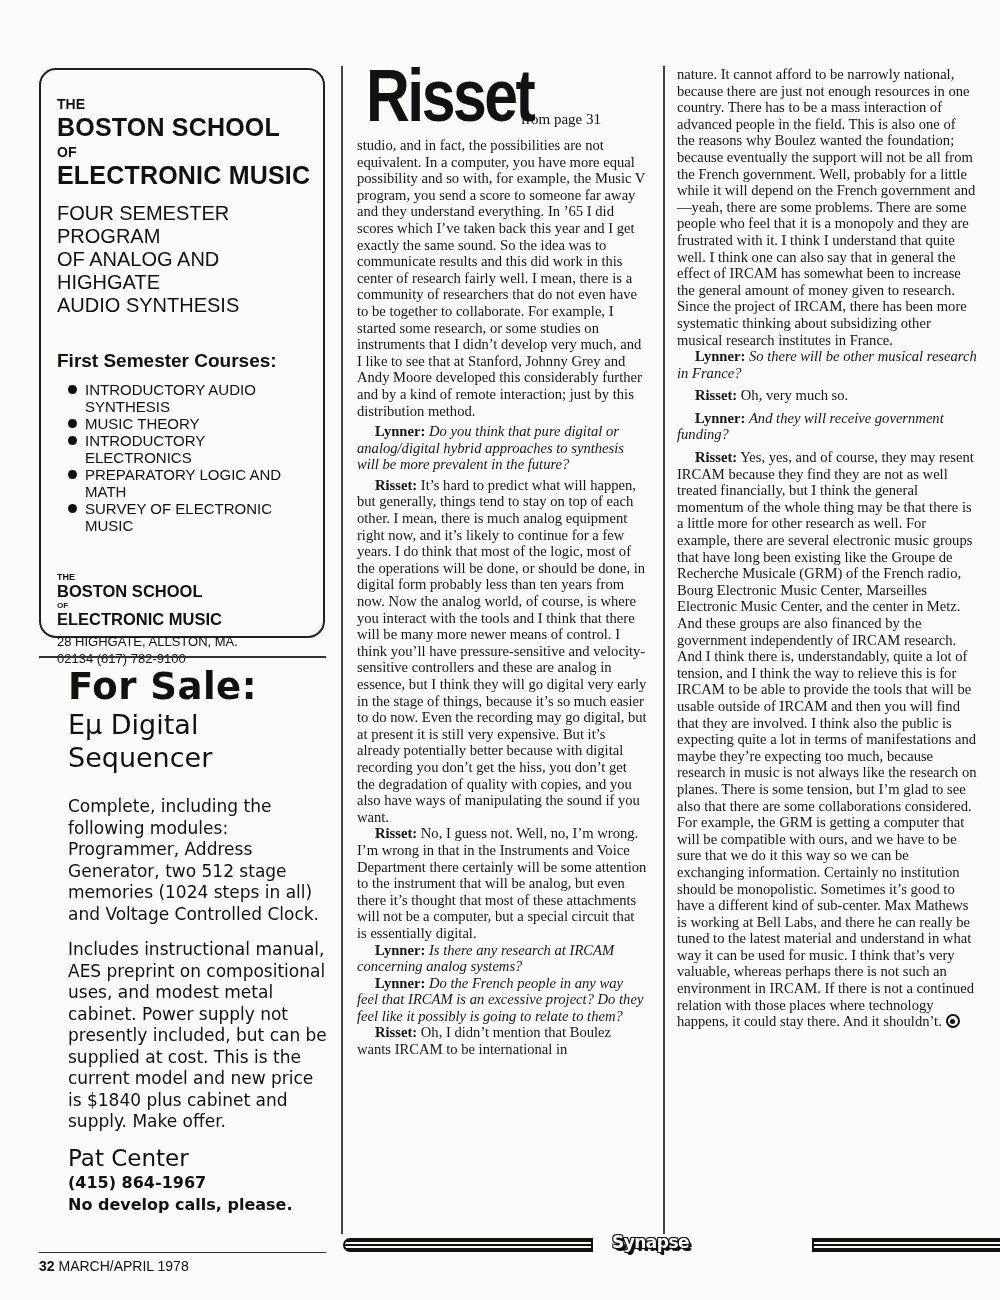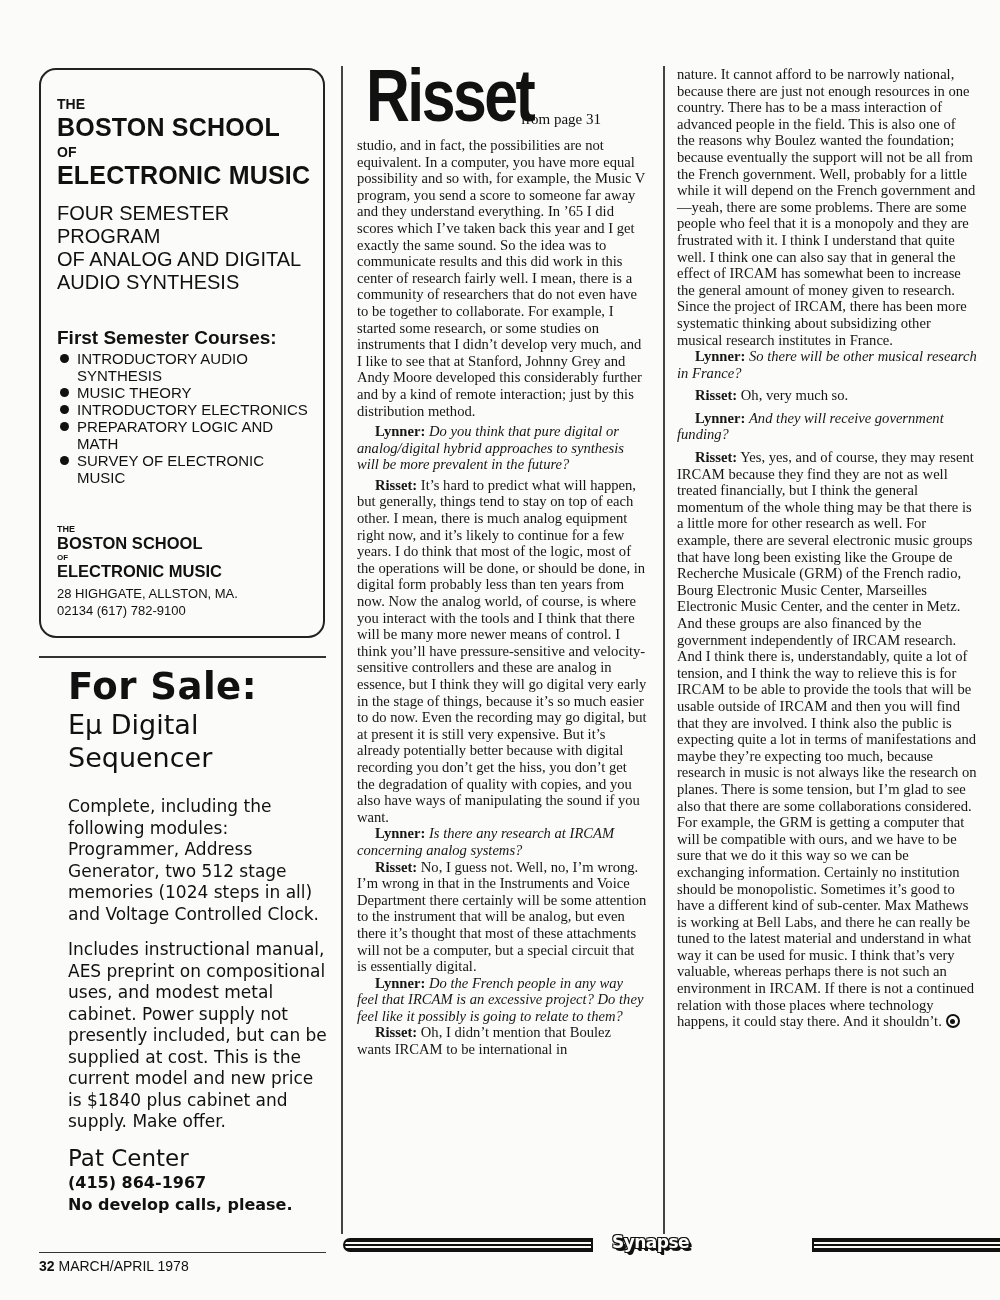--- a/index.html
+++ b/index.html
@@ -14,21 +14,21 @@
   
   #school-ad {
     position: absolute; left: 39px; top: 68px; width: 286px; height: 570px;
     border: 2px solid #222; box-sizing: border-box; padding: 26px 0 0 16px;
   }
   #school-ad .the { font-size: 14px; font-weight: bold; line-height: 16px; }
   #school-ad .big { font-size: 25px; font-weight: bold; line-height: 30px; letter-spacing: 0.2px; }
   #school-ad .of { font-size: 14px; font-weight: bold; line-height: 16px; margin-top: 2px; }
   #school-ad .program { font-size: 20px; line-height: 23px; margin-top: 12px; font-weight: normal; }
   #school-ad .courses-title { font-size: 19px; font-weight: bold; margin-top: 32px; line-height: 24px; }
-  #school-ad ul { list-style: none; margin: 0; padding: 0; }
+  #school-ad ul { list-style: none; margin: 8px; padding: 0; }
   #school-ad li { position: relative; padding-left: 20px; font-size: 15px; line-height: 17px; }
   #school-ad li::before {
     content: ""; position: absolute; left: 3px; top: 4px; width: 9px; height: 9px;
     background: #111; border-radius: 50%;
   }
   #school-ad .small-block { margin-top: 38px; }
   #school-ad .s-the { font-size: 9px; font-weight: bold; line-height: 10px; }
   #school-ad .s-big { font-size: 16.5px; font-weight: bold; line-height: 19px; }
   #school-ad .s-of { font-size: 8px; font-weight: bold; line-height: 9px; }
   #school-ad .addr { font-size: 13px; line-height: 17px; margin-top: 4px; }
@@ -97,21 +97,21 @@
 </head>
 <body>
 
 <div id="school-ad" class="sans">
   <div class="the">THE</div>
   <div class="big">BOSTON SCHOOL</div>
   <div class="of">OF</div>
   <div class="big">ELECTRONIC MUSIC</div>
   <div class="program">
     <div>FOUR SEMESTER PROGRAM</div>
-    <div>OF ANALOG AND DIGITAL</div>
+    <div>OF ANALOG AND HIGHGATE</div>
     <div>AUDIO SYNTHESIS</div>
   </div>
   <div class="courses-title">First Semester Courses:</div>
   <ul>
     <li style="width:220px">INTRODUCTORY AUDIO SYNTHESIS</li>
     <li>MUSIC THEORY</li>
     <li>INTRODUCTORY ELECTRONICS</li>
     <li style="width:230px">PREPARATORY LOGIC AND MATH</li>
     <li style="width:210px">SURVEY OF ELECTRONIC MUSIC</li>
   </ul>
@@ -151,22 +151,22 @@
 
 <div id="headline" class="serif">
   <span class="risset">Risset</span>
   <span class="from">from page 31</span>
 </div>
 
 <div id="col2" class="article-col serif">
   <p class="cont"><span>studio, and in fact, the possibilities are not equivalent. In a computer, you have more equal possibility and so with, for example, the Music V program, you send a score to someone far away and they understand everything. In ’65 I did scores which I’ve taken back this year and I get exactly the same sound. So the idea was to communicate results and this did work in this center of research fairly well. I mean, there is a community of researchers that do not even have to be together to collaborate. For example, I started some research, or some studies on instruments that I didn’t develop very much, and I like to see that at Stanford, Johnny Grey and Andy Moore developed this considerably further and by a kind of remote interaction; just by this distribution method.</span></p>
   <p class="speech"><span class="spk">Lynner:</span> <span class="q">Do you think that pure digital or analog/digital hybrid approaches to synthesis will be more prevalent in the future?</span></p>
   <p class="speech"><span class="spk">Risset:</span> <span>It’s hard to predict what will happen, but generally, things tend to stay on top of each other. I mean, there is much analog equipment right now, and it’s likely to continue for a few years. I do think that most of the logic, most of the operations will be done, or should be done, in digital form probably less than ten years from now. Now the analog world, of course, is where you interact with the tools and I think that there will be many more newer means of control. I think you’ll have pressure-sensitive and velocity-sensitive controllers and these are analog in essence, but I think they will go digital very early in the stage of things, because it’s so much easier to do now. Even the recording may go digital, but at present it is still very expensive. But it’s already potentially better because with digital recording you don’t get the hiss, you don’t get the degradation of quality with copies, and you also have ways of manipulating the sound if you want.</span></p>
+  <p class="speech" style="margin-top:0"><span class="spk">Risset:</span> <span>No, I guess not. Well, no, I’m wrong. I’m wrong in that in the Instruments and Voice Department there certainly will be some attention to the instrument that will be analog, but even there it’s thought that most of these attachments will not be a computer, but a special circuit that is essentially digital.</span></p>
   <p class="speech" style="margin-top:0"><span class="spk">Lynner:</span> <span class="q">Is there any research at IRCAM concerning analog systems?</span></p>
-  <p class="speech" style="margin-top:0"><span class="spk">Risset:</span> <span>No, I guess not. Well, no, I’m wrong. I’m wrong in that in the Instruments and Voice Department there certainly will be some attention to the instrument that will be analog, but even there it’s thought that most of these attachments will not be a computer, but a special circuit that is essentially digital.</span></p>
   <p class="speech" style="margin-top:0"><span class="spk">Lynner:</span> <span class="q">Do the French people in any way feel that IRCAM is an excessive project? Do they feel like it possibly is going to relate to them?</span></p>
   <p class="speech" style="margin-top:0"><span class="spk">Risset:</span> <span>Oh, I didn’t mention that Boulez wants IRCAM to be international in</span></p>
 </div>
 
 <div id="col3" class="article-col serif">
   <p class="cont"><span>nature. It cannot afford to be narrowly national, because there are just not enough resources in one country. There has to be a mass interaction of advanced people in the field. This is also one of the reasons why Boulez wanted the foundation; because eventually the support will not be all from the French government. Well, probably for a little while it will depend on the French government and—yeah, there are some problems. There are some people who feel that it is a monopoly and they are frustrated with it. I think I understand that quite well. I think one can also say that in general the effect of IRCAM has somewhat been to increase the general amount of money given to research. Since the project of IRCAM, there has been more systematic thinking about subsidizing other musical research institutes in France.</span></p>
   <p class="speech" style="margin-top:0"><span class="spk">Lynner:</span> <span class="q">So there will be other musical research in France?</span></p>
   <p class="speech" style="margin-top:6px"><span class="spk">Risset:</span> <span>Oh, very much so.</span></p>
   <p class="speech" style="margin-top:6px"><span class="spk">Lynner:</span> <span class="q">And they will receive government funding?</span></p>
   <p class="speech" style="margin-top:6px"><span class="spk">Risset:</span> <span>Yes, yes, and of course, they may resent IRCAM because they find they are not as well treated financially, but I think the general momentum of the whole thing may be that there is a little more for other research as well. For example, there are several electronic music groups that have long been existing like the Groupe de Recherche Musicale (GRM) of the French radio, Bourg Electronic Music Center, Marseilles Electronic Music Center, and the center in Metz. And these groups are also financed by the government independently of IRCAM research. And I think there is, understandably, quite a lot of tension, and I think the way to relieve this is for IRCAM to be able to provide the tools that will be usable outside of IRCAM and then you will find that they are involved. I think also the public is expecting quite a lot in terms of manifestations and maybe they’re expecting too much, because research in music is not always like the research on planes. There is some tension, but I’m glad to see also that there are some collaborations considered. For example, the GRM is getting a computer that will be compatible with ours, and we have to be sure that we do it this way so we can be exchanging information. Certainly no institution should be monopolistic. Sometimes it’s good to have a different kind of sub-center. Max Mathews is working at Bell Labs, and there he can really be tuned to the latest material and understand in what way it can be used for music. I think that’s very valuable, whereas perhaps there is not such an environment in IRCAM. If there is not a continued relation with those places where technology happens, it could stay there. And it shouldn’t.</span><span class="end-mark"></span></p>

